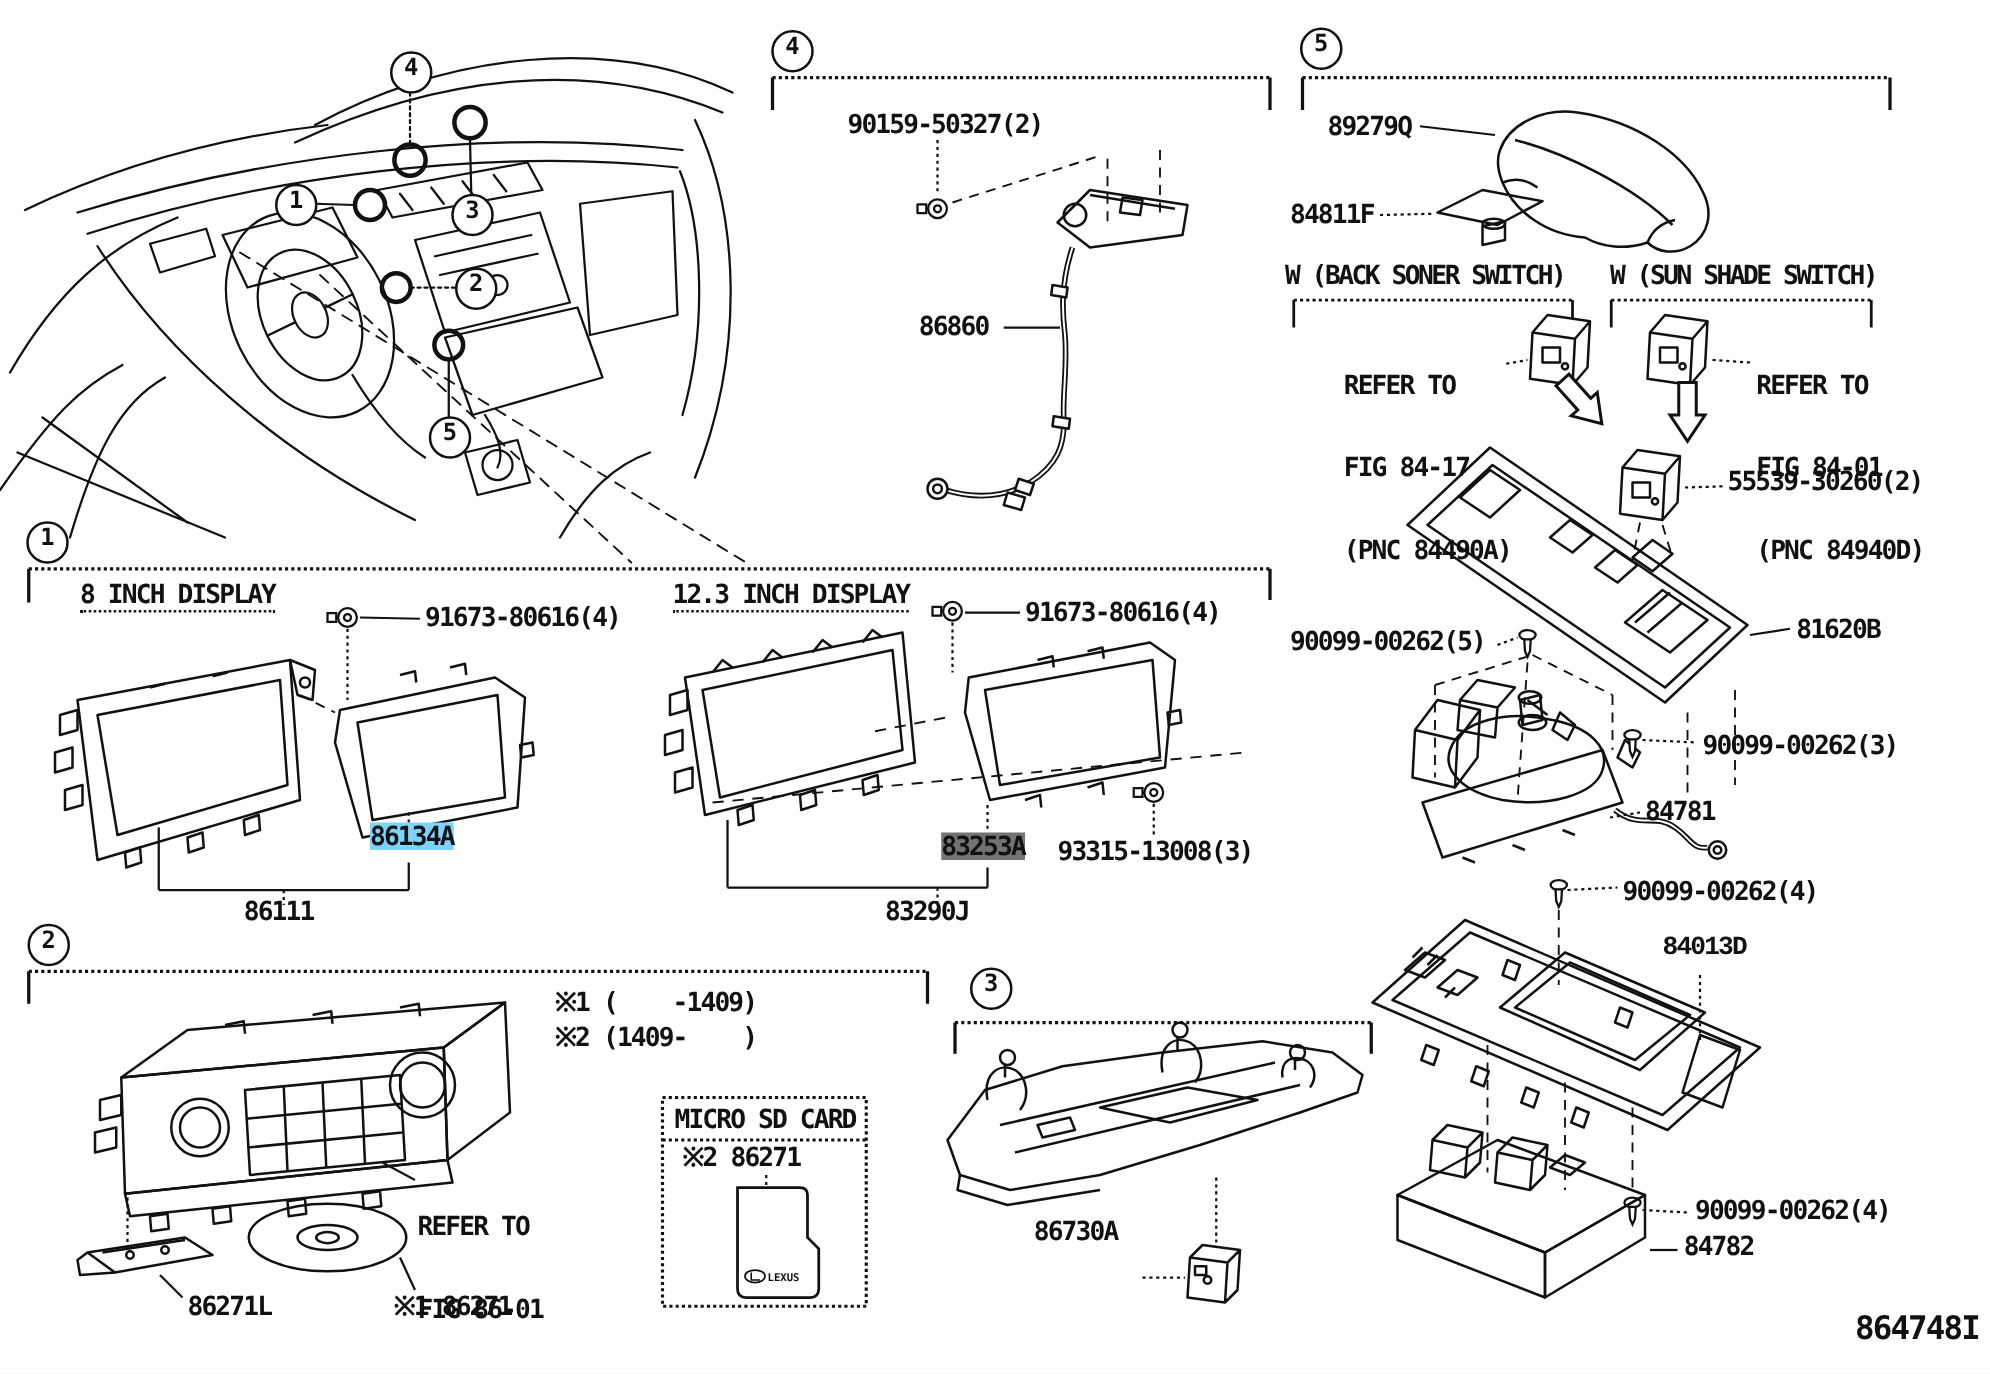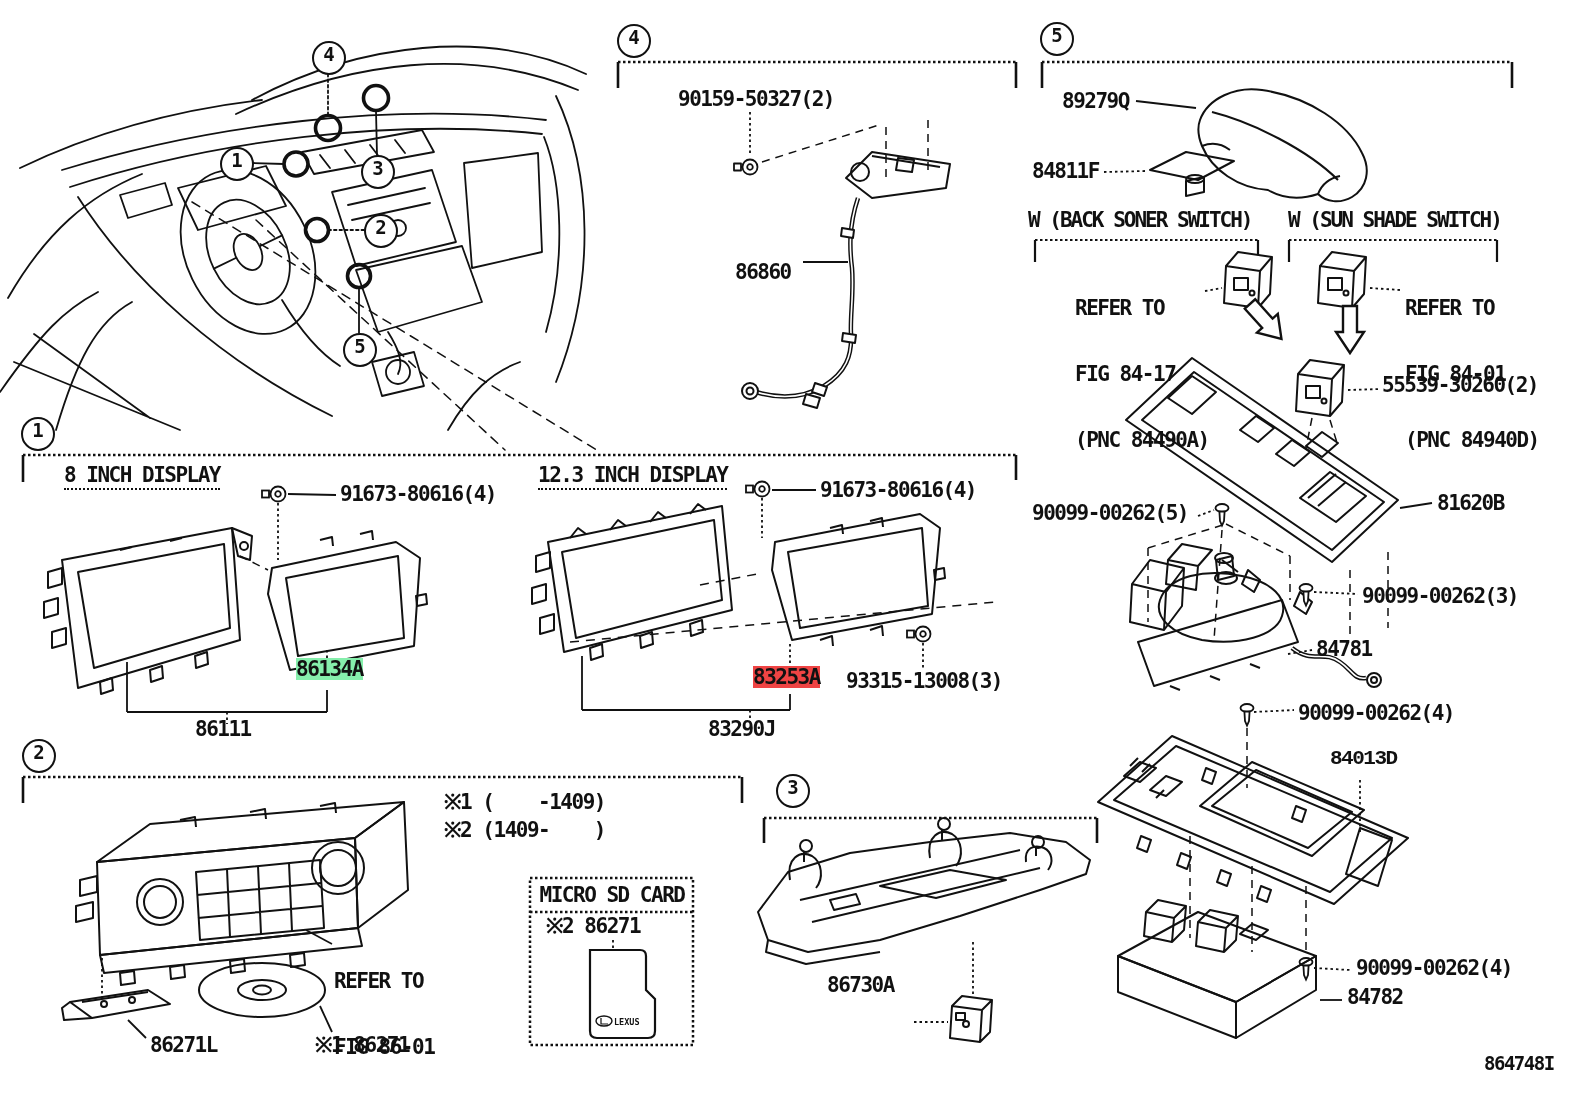--- a/index.html
+++ b/index.html
@@ -2,21 +2,21 @@
 <html><head>
 <meta charset="utf-8">
 <style>
   html,body{margin:0;padding:0;background:#e8e8e8;}
   #stage{position:relative;width:1592px;height:1099px;background:#ffffff;overflow:hidden;
          font-family:"DejaVu Sans Mono",monospace;}
   #art{position:absolute;left:0;top:0;}
   .lbl{position:absolute;font:bold 21px "DejaVu Sans Mono",monospace;letter-spacing:-1.5px;
        color:#111;white-space:pre;line-height:22px;z-index:3;}
   .hdr{border-bottom:2.5px dotted #111;padding-bottom:2px;}
-  .small{font-size:19px;}
+  .small{font-size:26px;}
   .callout{position:absolute;width:30px;height:30px;border:2.6px solid #111;border-radius:50%;
            background:#fff;text-align:center;line-height:29px;font:bold 19px "DejaVu Sans Mono",monospace;
            color:#111;z-index:3;}
   .sdbox-title{text-align:center;width:150px;}
 </style>
 </head>
 <body>
 
 <div id="stage">
 
@@ -348,21 +348,21 @@
 <div class="callout" style="left:361px;top:155px;">3</div>
 <div class="callout" style="left:312px;top:41px;">4</div>
 <div class="callout" style="left:343px;top:333px;">5</div>
 <div class="callout" style="left:21px;top:417px;">1</div>
 <div class="callout" style="left:22px;top:739px;">2</div>
 <div class="callout" style="left:776px;top:774px;">3</div>
 <div class="callout" style="left:617px;top:24px;">4</div>
 <div class="callout" style="left:1040px;top:22px;">5</div>
 
 <div class="lbl" style="left:678px;top:88px;">90159-50327(2)</div>
-<div class="lbl" style="left:735px;top:250px;margin-top:11px;">86860</div>
+<div class="lbl" style="left:735px;top:250px;">86860</div>
 
 <div class="lbl" style="left:1062px;top:90px;">89279Q</div>
 <div class="lbl" style="left:1032px;top:160px;">84811F</div>
 <div class="lbl" style="left:1028px;top:209px;letter-spacing:-2px;text-align:right;">W (BACK SONER SWITCH)</div>
 <div class="lbl" style="left:1288px;top:209px;letter-spacing:-2px;">W (SUN SHADE SWITCH)</div>
 <div class="lbl" style="left:1075px;top:253px;">
   <div>REFER TO</div>
   <div>FIG 84-17</div>
   <div>(PNC 84490A)</div>
 </div>
@@ -377,25 +377,25 @@
 <div class="lbl" style="left:1362px;top:585px;">90099-00262(3)</div>
 <div class="lbl" style="left:1316px;top:638px;">84781</div>
 <div class="lbl" style="left:1298px;top:702px;">90099-00262(4)</div>
 <div class="lbl" style="left:1330px;top:748px;font-family:Liberation Mono, monospace;">84013D</div>
 <div class="lbl" style="left:1356px;top:957px;">90099-00262(4)</div>
 <div class="lbl" style="left:1347px;top:986px;">84782</div>
 <div class="lbl small" style="left:1484px;top:1052px;">864748I</div>
 
 <div class="lbl hdr" style="left:64px;top:464px;">8 INCH DISPLAY</div>
 <div class="lbl" style="left:340px;top:483px;">91673-80616(4)</div>
-<div class="lbl" style="left:296px;top:658px;background:#86efac;">86134A</div>
+<div class="lbl" style="left:296px;top:658px;background:#7dd3fc;">86134A</div>
 <div class="lbl" style="left:195px;top:718px;">86111</div>
 <div class="lbl hdr" style="left:538px;top:464px;text-align:right;">12.3 INCH DISPLAY</div>
 <div class="lbl" style="left:820px;top:479px;">91673-80616(4)</div>
-<div class="lbl" style="left:753px;top:666px;background:#ef4444;">83253A</div>
+<div class="lbl" style="left:753px;top:666px;background:#737373;">83253A</div>
 <div class="lbl" style="left:846px;top:670px;">93315-13008(3)</div>
 <div class="lbl" style="left:708px;top:718px;">83290J</div>
 
 <div class="lbl" style="left:444px;top:791px;">※1 (    -1409)</div>
 <div class="lbl" style="left:444px;top:819px;">※2 (1409-    )</div>
 <div class="lbl" style="left:334px;top:926px;">
   <div>REFER TO</div>
   <div>FIG 86-01</div>
   
 </div>

